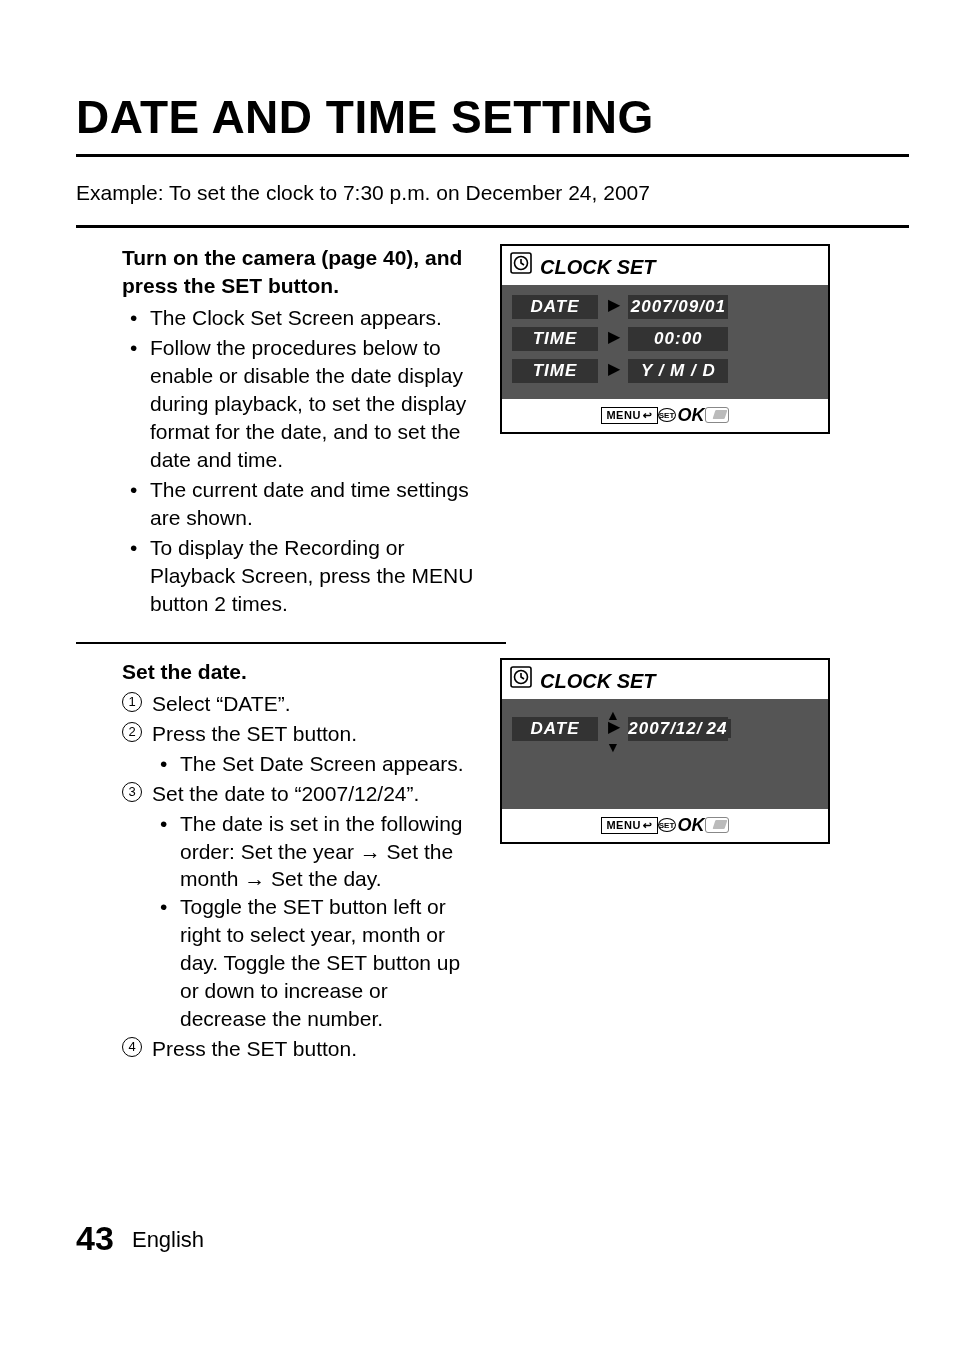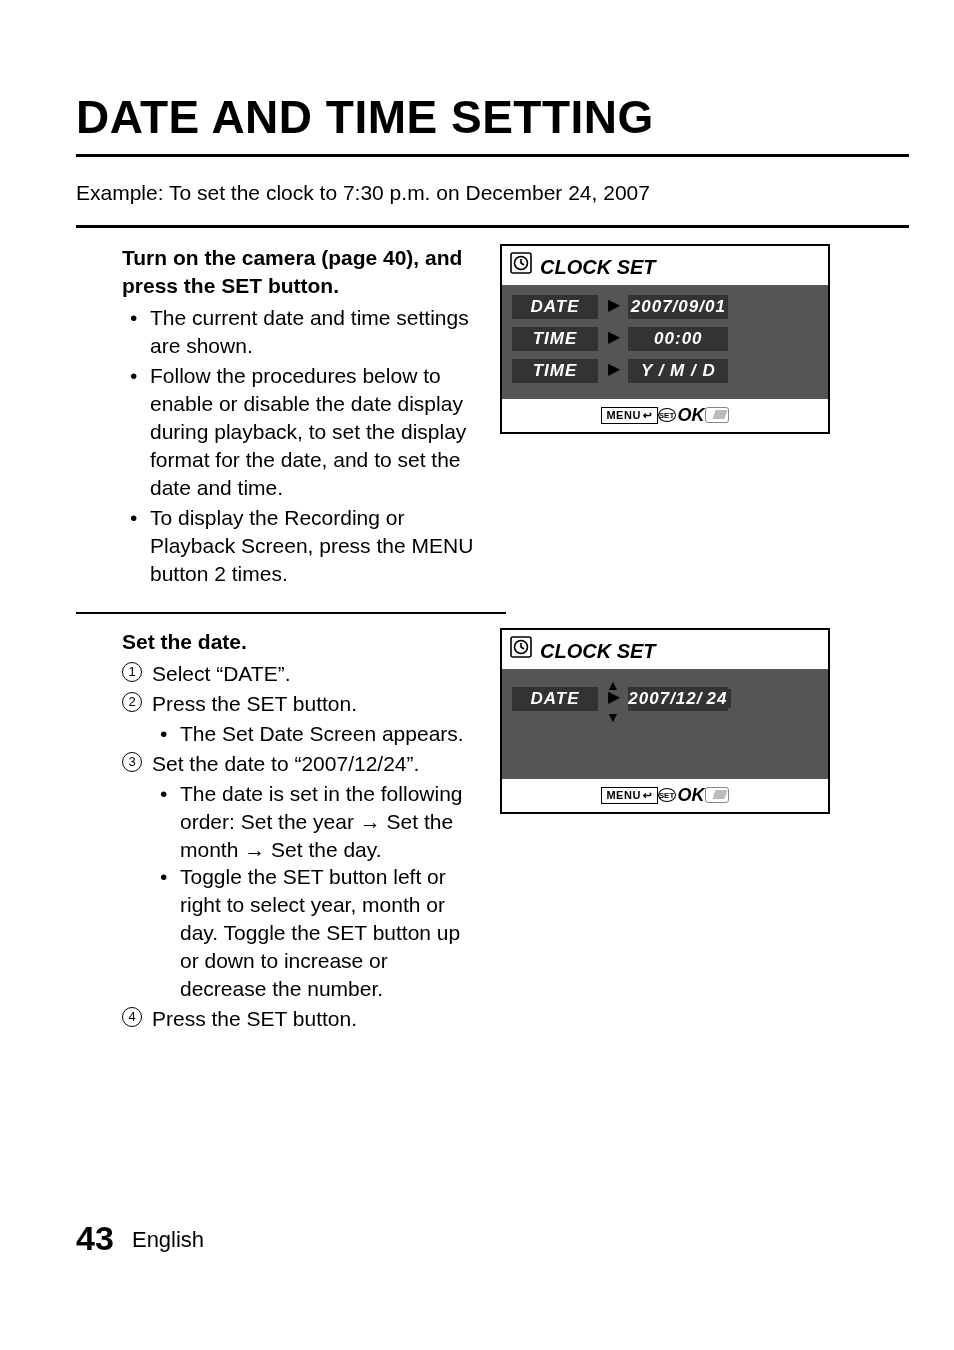--- a/index.html
+++ b/index.html
@@ -55,22 +55,23 @@
 <div class="rule-thick"></div>
 
 <p class="intro">Example: To set the clock to 7:30 p.m. on December 24, 2007</p>
 
 <div class="rule-med" style="margin-bottom:16px;"></div>
 
 <div class="columns">
   <div class="left block">
     <p class="step-title">Turn on the camera (page 40), and press the SET button.</p>
     <ul class="bullets">
+      <li>The Clock Set Screen appears.</li>
+      <li>Follow the procedures below to enable or disable the date display during playback, to set the display format for the date, and to set the date and time.</li>
       <li>The current date and time settings are shown.</li>
-      <li>Follow the procedures below to enable or disable the date display during playback, to set the display format for the date, and to set the date and time.</li>
       <li>To display the Recording or Playback Screen, press the MENU button 2 times.</li>
     </ul>
   </div>
   <div class="right">
     <div class="lcd">
       <div class="lcd-title">
         <span>
           <svg width="22" height="22" viewBox="0 0 22 22">
                 <rect x="1" y="1" width="20" height="20" rx="2" fill="none" stroke="#000" stroke-width="1.6"></rect>
                 <circle cx="11" cy="11" r="6.5" fill="none" stroke="#000" stroke-width="1.6"></circle>

